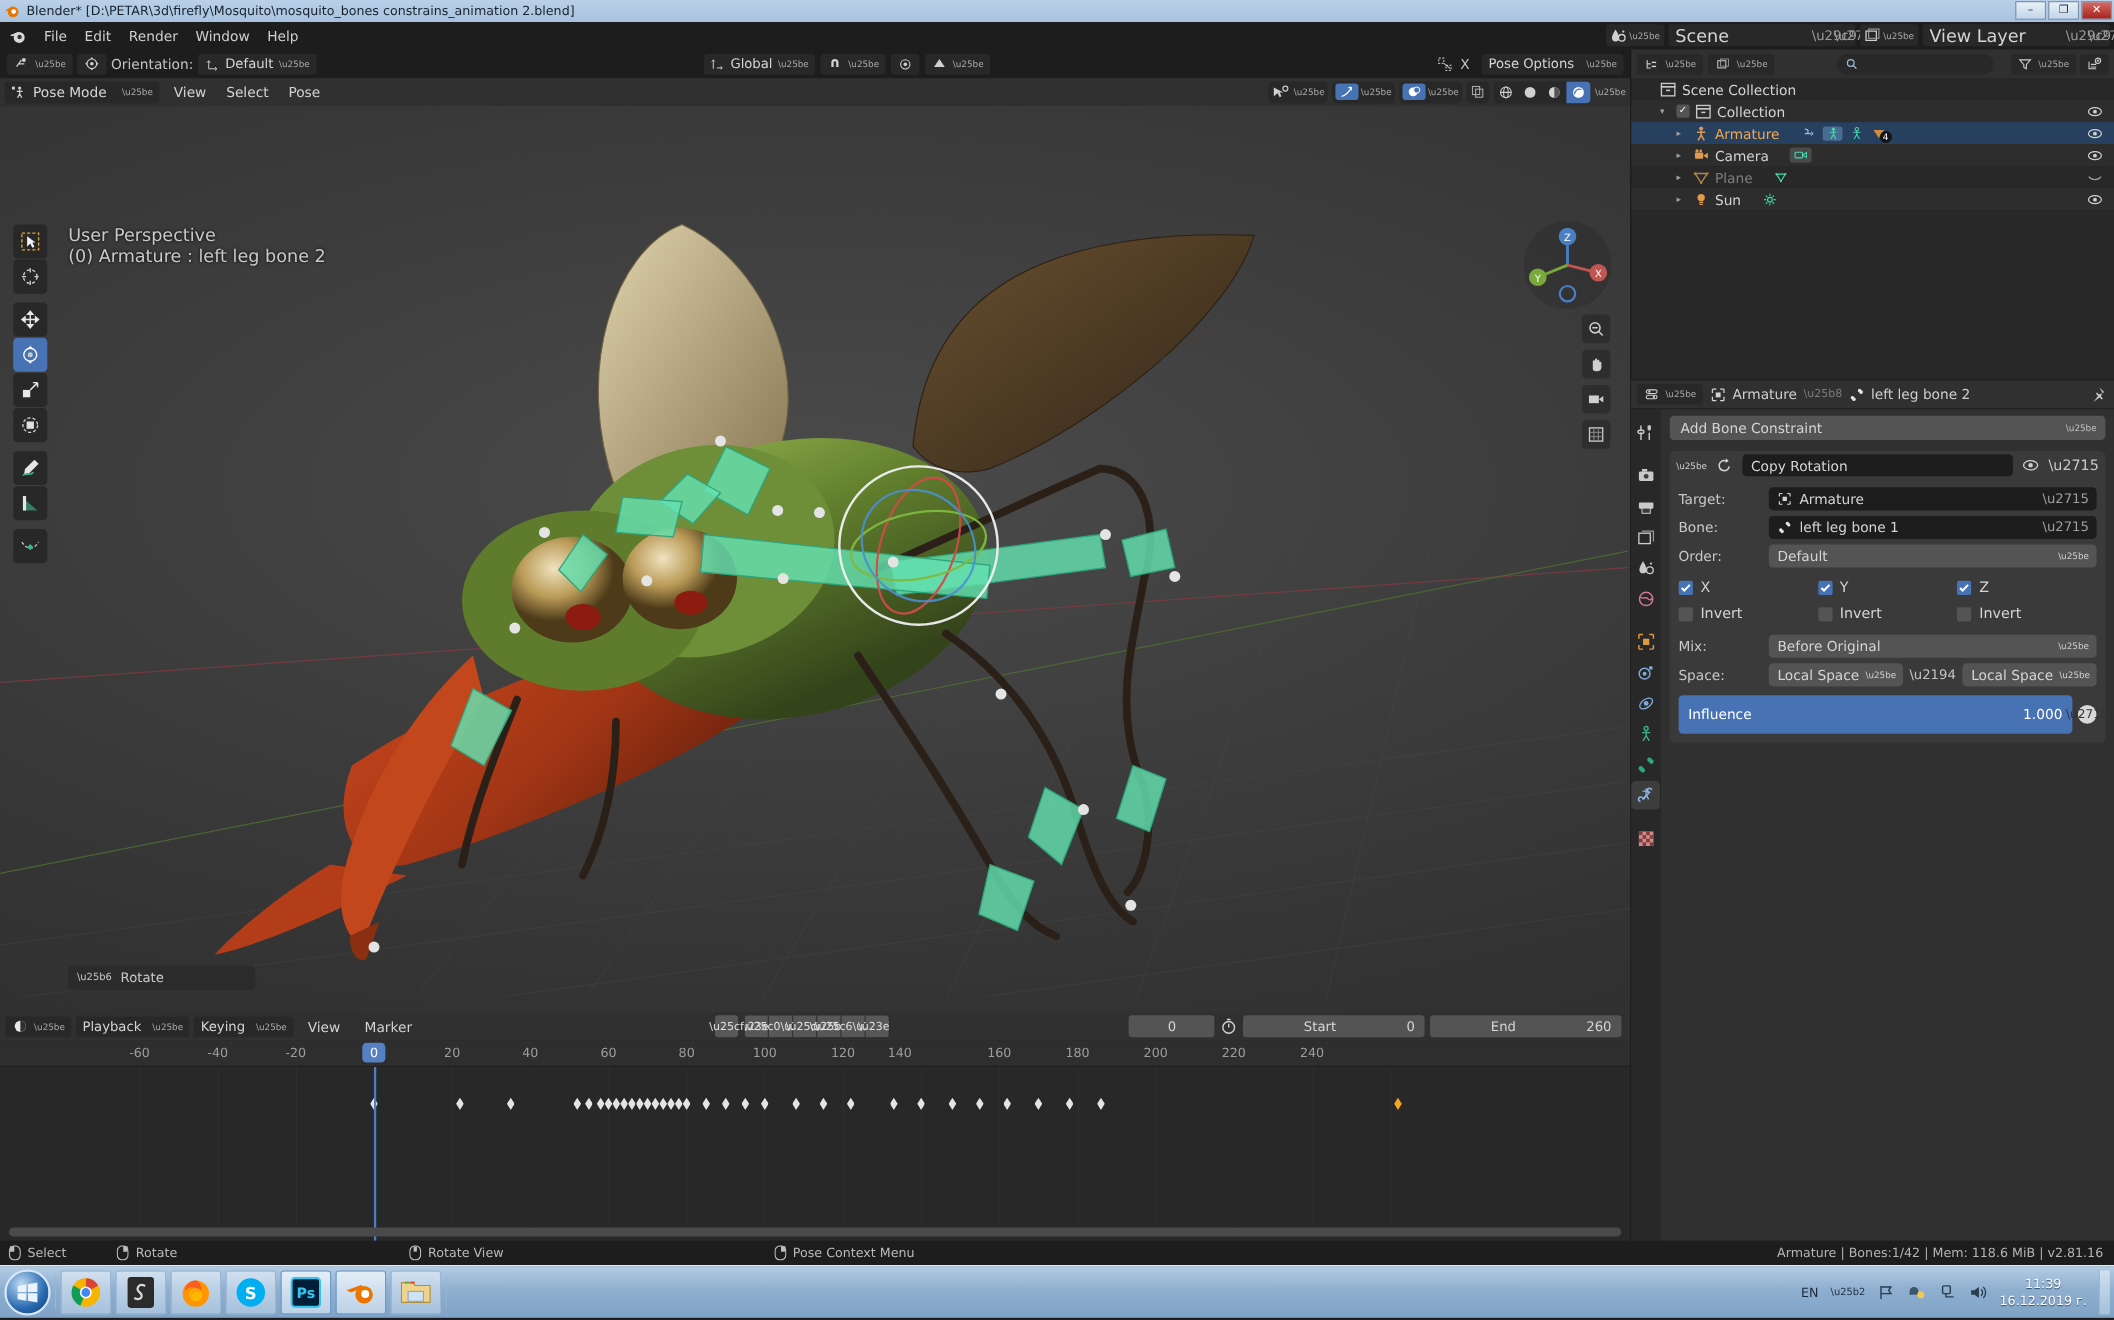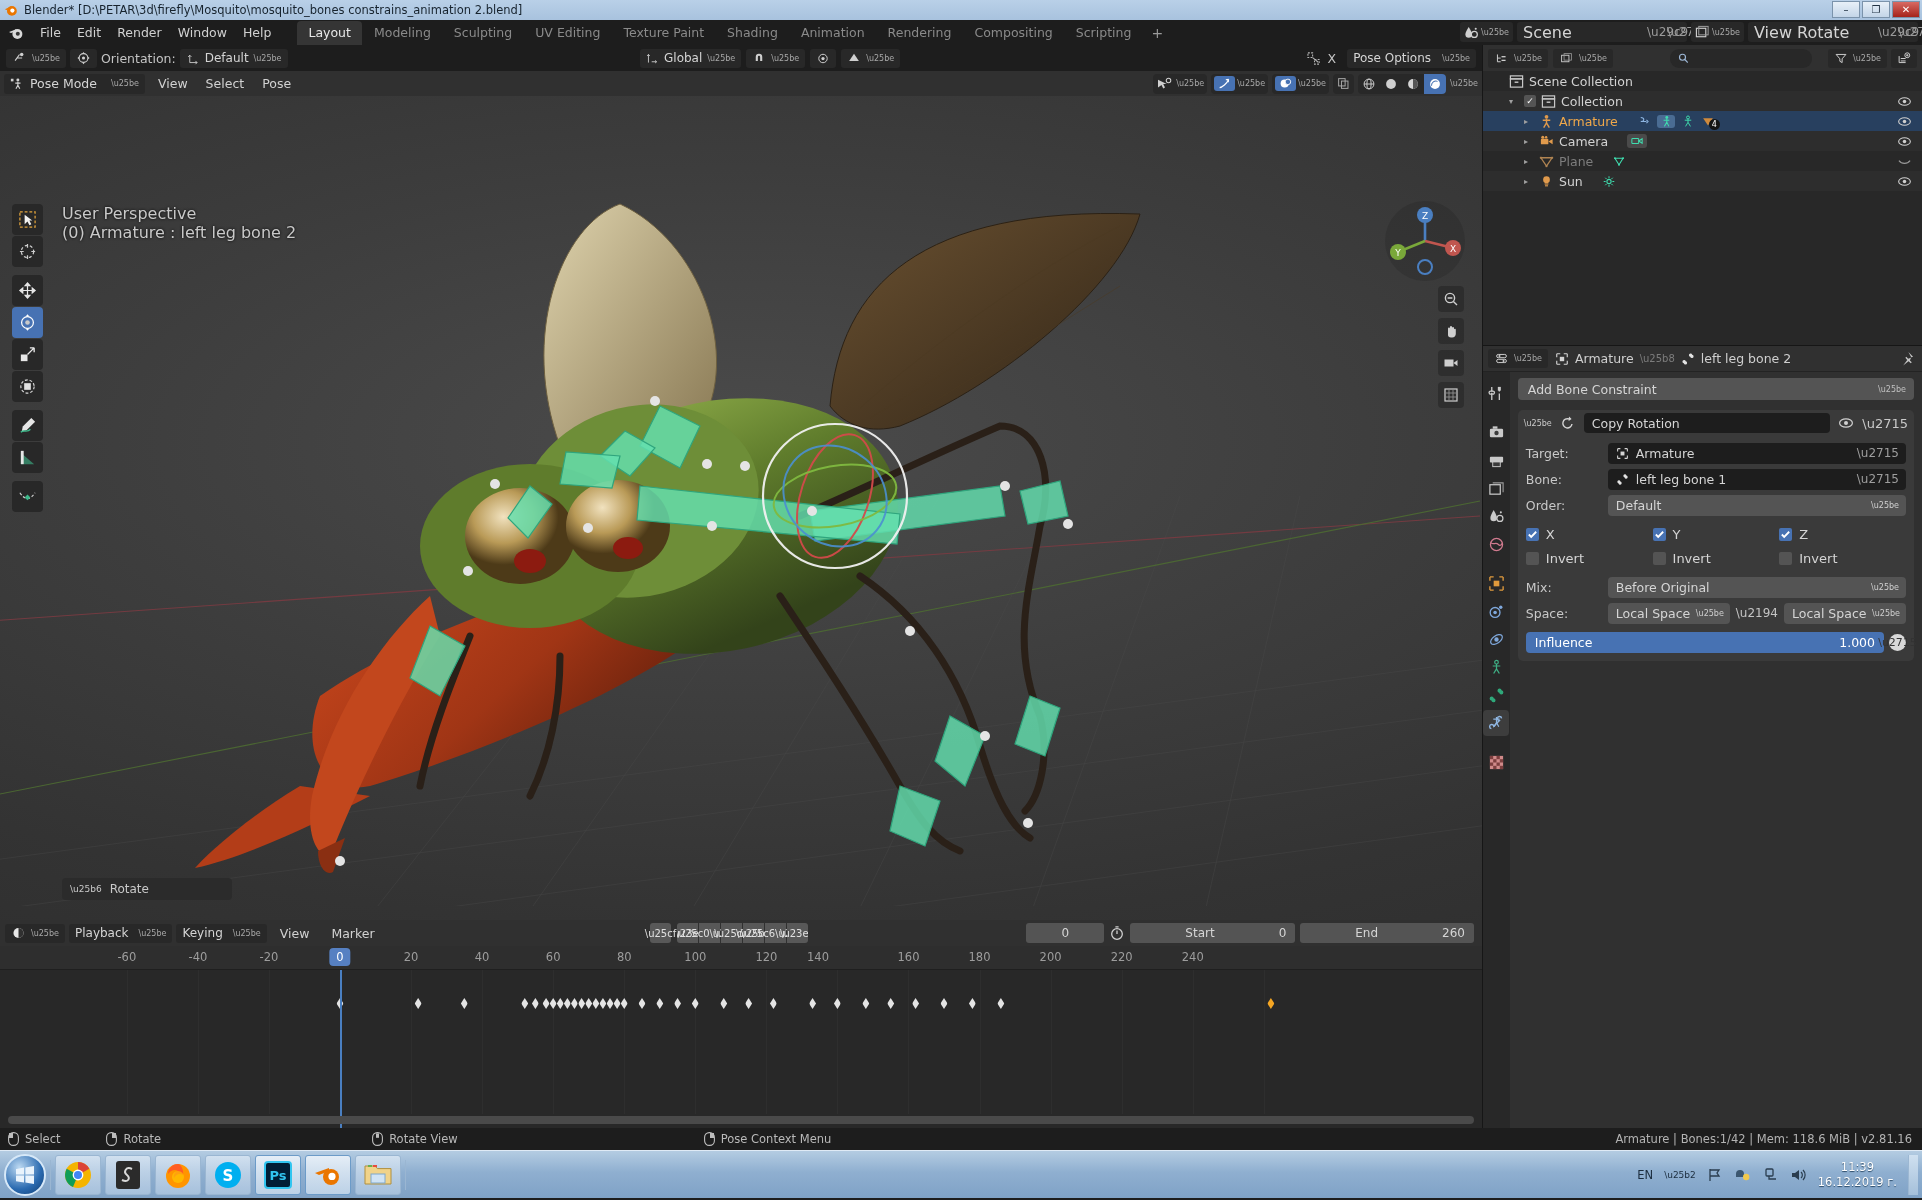--- a/index.html
+++ b/index.html
@@ -177,21 +177,21 @@
   .axis-cell { flex:1; display:flex; align-items:center; gap:7px; }
   .cbx { width:13px; height:13px; border-radius:2px; background:#4772b3;
     display:flex; align-items:center; justify-content:center; }
   .cbx.off { background:#545454; }
   .cbx svg { width:11px; height:11px; }
   .space-row { display:flex; align-items:center; height:26px; gap:6px; }
   .space-sel { width:122px; background:#545454; border-radius:4px; height:21px;
     display:flex; align-items:center; padding:0 8px; font-size:12.5px; position:relative; }
   .space-sel .ar { position:absolute; right:6px; font-size:8px; color:#cfcfcf; }
   .infl-row { display:flex; align-items:center; gap:5px; margin-top:6px; }
-  .infl-bar { flex:1; background:#4772b3; border-radius:4px; height:21px;
+  .infl-bar { flex:1; background:#4772b3; border-radius:4px; height:35px;
     display:flex; align-items:center; justify-content:space-between;
     padding:0 9px; font-size:12.5px; color:#fff; }
   .infl-x { width:17px; height:17px; border-radius:50%; background:#d8d8d8;
     color:#333; display:flex; align-items:center; justify-content:center; font-size:11px; }
 
   
   #statusbar { height:22px; background:#1d1d1d; display:flex; align-items:center;
     font-size:11.5px; color:#b9b9b9; padding:0 8px; position:relative; }
   .sb-item { display:flex; align-items:center; gap:6px; }
   #sb-right { position:absolute; right:10px; color:#b3b3b3; }
@@ -239,33 +239,20 @@
     <circle cx="9.4" cy="9" r="5" fill="#d8d8d8"></circle>
       <circle cx="9.8" cy="8.7" r="2" fill="#333"></circle>
     <path d="M1 7 L8.4 4.2 L8.4 6 L3 8 Z" fill="#d8d8d8"></path>
   </svg>
   <div id="menu-list" style="display: flex;">
       <div class="menu-item">File</div>
       <div class="menu-item">Edit</div>
       <div class="menu-item">Render</div>
       <div class="menu-item">Window</div>
       <div class="menu-item">Help</div>
-    </div>
-  <div id="workspaces">
-      <div class="ws-tab active">Layout</div>
-      <div class="ws-tab">Modeling</div>
-      <div class="ws-tab">Sculpting</div>
-      <div class="ws-tab">UV Editing</div>
-      <div class="ws-tab">Texture Paint</div>
-      <div class="ws-tab">Shading</div>
-      <div class="ws-tab">Animation</div>
-      <div class="ws-tab">Rendering</div>
-      <div class="ws-tab">Compositing</div>
-      <div class="ws-tab">Scripting</div>
-      <div class="ws-plus">+</div>
     </div>
   <div id="topbar-right">
     <div class="ico-btn">
       <svg width="15" height="15" viewBox="0 0 16 16">
           <path d="M5 2 C2.5 6 1.5 8 1.5 10 a3.5 3.5 0 0 0 7 0 c0-2-1-4-3.5-8z" fill="#d0d0d0"></path>
           <circle cx="11" cy="10" r="3.2" fill="none" stroke="#d0d0d0" stroke-width="1.3"></circle>
           <circle cx="12.5" cy="4" r="1.1" fill="#d0d0d0"></circle>
         </svg>
       <span class="dd-arrow">\u25be</span>
     </div>
@@ -275,21 +262,21 @@
       <div class="xx">\u2715</div>
     </div>
     <div class="ico-btn">
       <svg width="15" height="15" viewBox="0 0 16 16">
           <rect x="1.5" y="3.5" width="10" height="9" fill="none" stroke="#d0d0d0" stroke-width="1.2"></rect>
           <rect x="4" y="1.5" width="10" height="9" fill="none" stroke="#9a9a9a" stroke-width="1.1"></rect>
         </svg>
       <span class="dd-arrow">\u25be</span>
     </div>
     <div class="datablock">
-      <div class="txt">View Rotate</div>
+      <div class="txt">View Layer</div>
       <div class="copy">\u29c9</div>
       <div class="xx">\u2715</div>
     </div>
   </div>
 </div>
 
 <div id="main">
 
   <div id="left-col">
 

